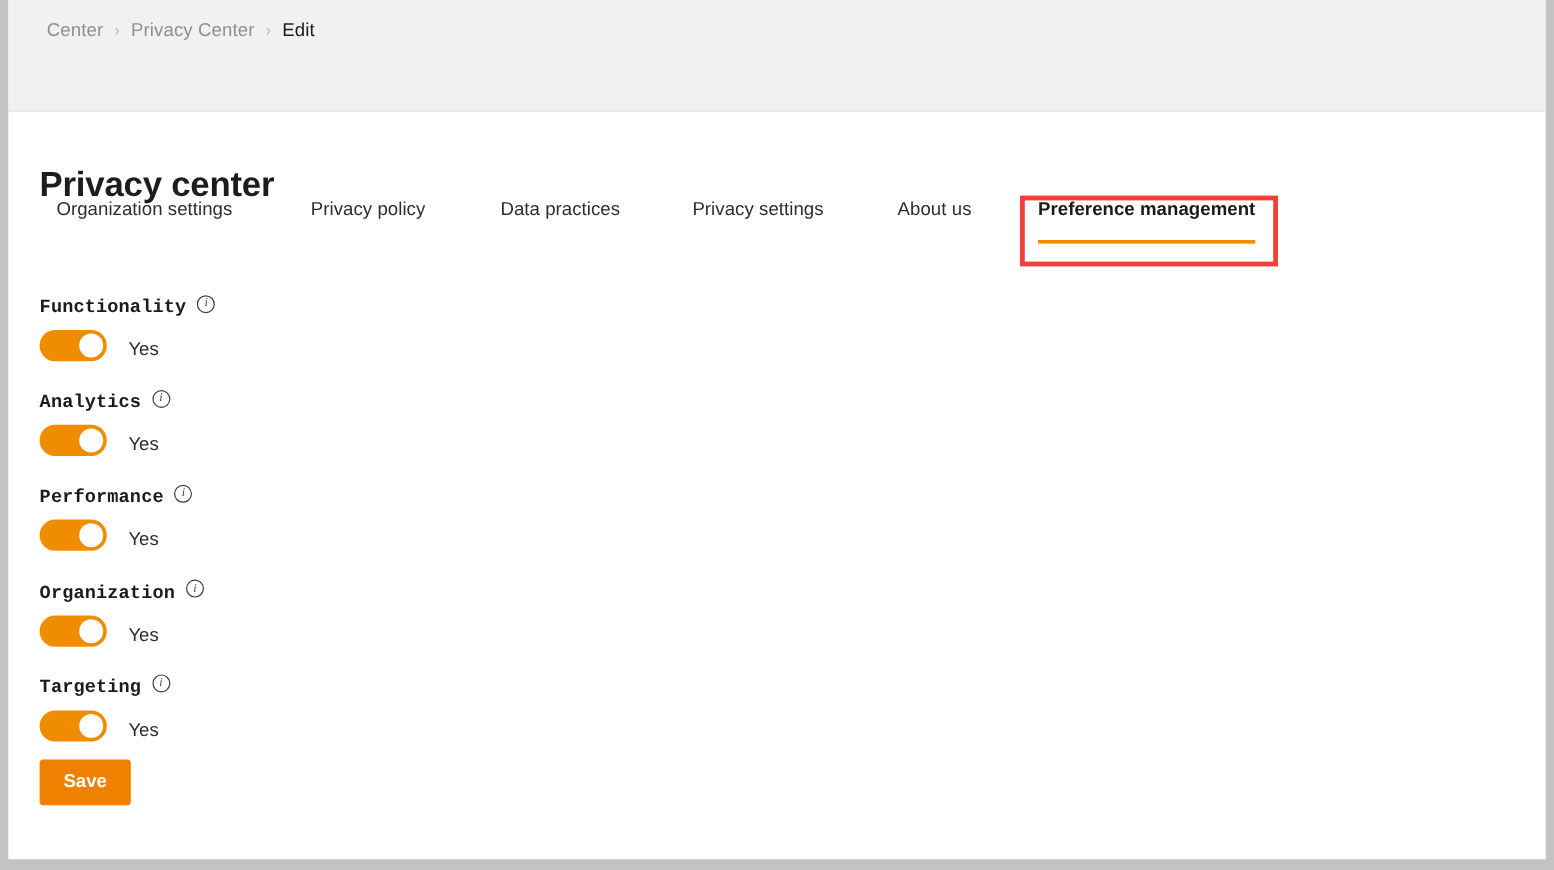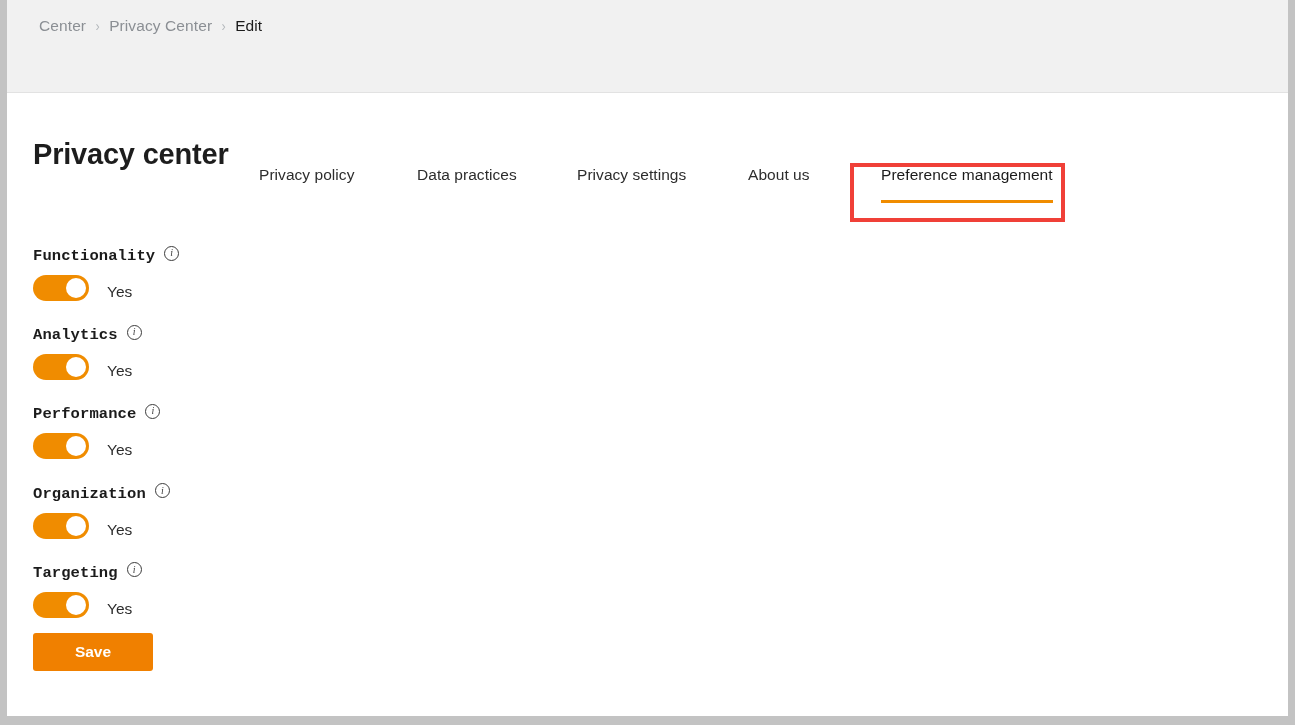--- a/index.html
+++ b/index.html
@@ -97,23 +97,22 @@
     position: absolute;
     top: 0;
     height: 46px;
     font-size: 15.5px;
     color: #2d2d2d;
     cursor: pointer;
     white-space: nowrap;
     letter-spacing: 0.05px;
   }
   .tab.active {
-    font-weight: normal;
+    font-weight: bold;
     color: #1b1b1b;
-    margin-left: 16px;
   }
   .tab .tab-underline {
     position: absolute;
     left: 0;
     right: 0;
     top: 34px;
     height: 3px;
     background: transparent;
   }
   .tab.active .tab-underline {
@@ -199,21 +198,21 @@
     margin-left: 18px;
     font-size: 15.5px;
     color: #2d2d2d;
   }
 
   
   .save-button {
     position: absolute;
     left: 26px;
     top: 539px;
-    width: 120px;
+    width: 76px;
     height: 38px;
     background: #f08000;
     border: none;
     border-radius: 3px;
     color: #ffffff;
     font-size: 15.5px;
     font-weight: bold;
     font-family: "Liberation Sans", sans-serif;
     cursor: pointer;
   }
@@ -231,20 +230,21 @@
         <span class="crumb-sep">›</span>
         <span class="crumb-current">Edit</span>
       </nav>
   </div>
 
   <div class="content">
 
     <h1 class="page-title">Privacy center</h1>
 
     <div class="tabs" id="tabs-root">
+        <div class="tab" style="left: 14px;"><span>Organization settings</span><span class="tab-underline"></span></div>
         <div class="tab" style="left: 226px;"><span>Privacy policy</span><span class="tab-underline"></span></div>
         <div class="tab" style="left: 544px;"><span>Privacy settings</span><span class="tab-underline"></span></div>
         <div class="tab" style="left: 384px;"><span>Data practices</span><span class="tab-underline"></span></div>
         <div class="tab" style="left: 715px;"><span>About us</span><span class="tab-underline"></span></div>
         <div class="tab active" style="left: 832px;"><span>Preference management</span><span class="tab-underline"></span></div>
       </div>
 
     <div class="annot-box"></div>
 
     <div class="prefs" id="prefs-root">

